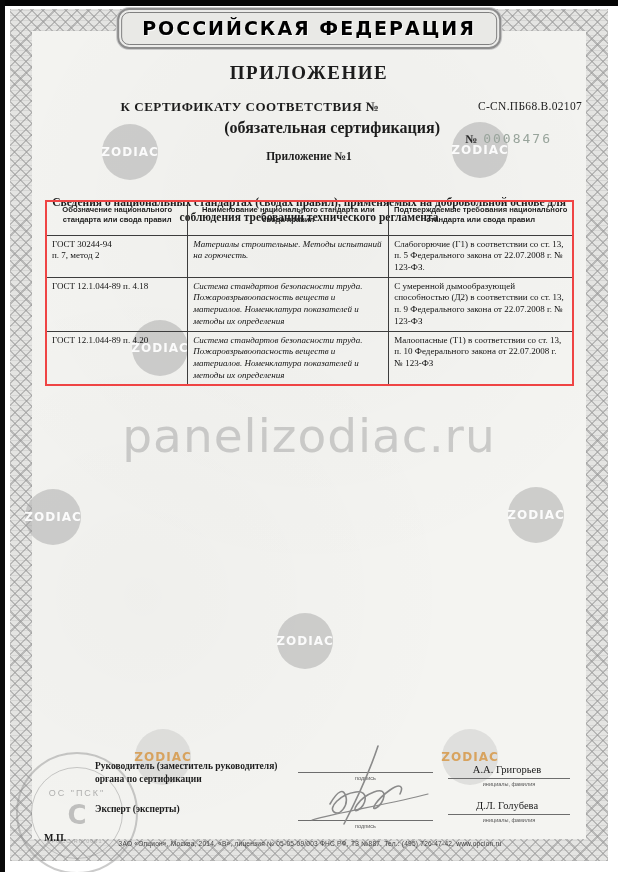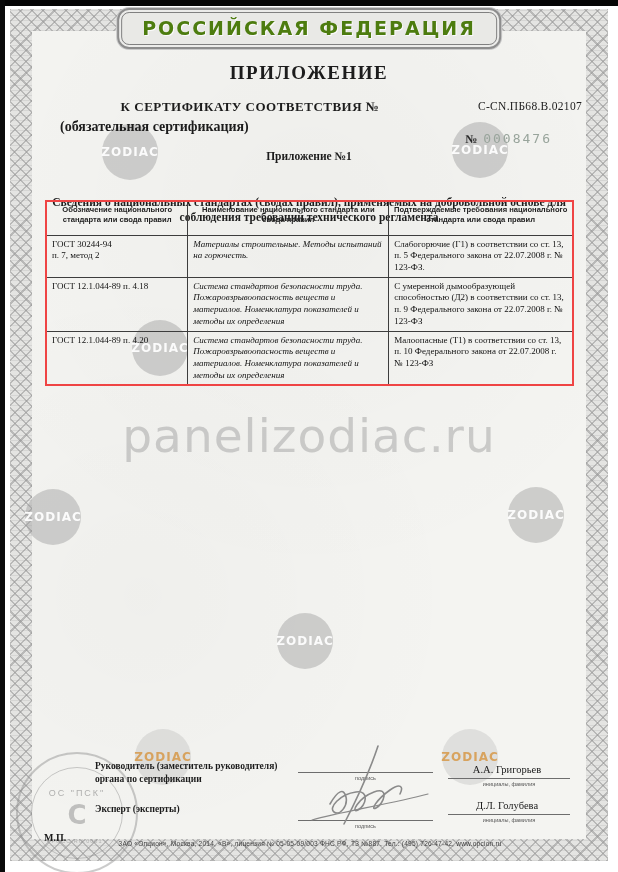--- a/index.html
+++ b/index.html
@@ -32,29 +32,29 @@
   .wm-site{position:absolute;left:0;width:618px;text-align:center;top:408px;z-index:1;
       font-family:"DejaVu Sans", sans-serif;font-size:47px;color:rgba(168,168,168,.55);letter-spacing:1px;}
 
   
   .content{position:absolute;left:0;top:0;width:618px;height:872px;z-index:2;}
 
   .banner{position:absolute;left:50%;top:12px;transform:translateX(-50%);
       background:#e9e9e6;border:1px solid #808080;border-radius:8px;
       box-shadow:0 0 0 2px #ececea, 0 0 0 4px #8d8d8d, 0 0 0 5px #c9c9c9;
       padding:4px 20px 5px 20px;font-family:"DejaVu Sans", sans-serif;font-weight:bold;
-      font-size:19px;letter-spacing:2px;color:#4d7c0f;text-shadow:1px 1px 0 #fbfbfb;white-space:nowrap;}
+      font-size:19px;letter-spacing:2px;color:#000000;text-shadow:1px 1px 0 #fbfbfb;white-space:nowrap;}
 
   .title{position:absolute;left:0;width:618px;top:62px;text-align:center;
       font-weight:bold;font-size:19px;letter-spacing:1.5px;}
   .subtitle{position:absolute;left:60px;width:380px;top:99px;text-align:center;
       font-weight:bold;font-size:13px;letter-spacing:.5px;}
   .certnum{position:absolute;right:36px;top:100px;font-size:11.5px;letter-spacing:.3px;}
-  .certtype{position:absolute;left:60px;width:380px;top:119px;text-align:left;
-      font-weight:bold;font-size:14px;}
+  .certtype{position:absolute;left:60px;width:380px;top:119px;text-align:right;
+      font-weight:bold;font-size:16px;}
   .serial{position:absolute;right:66px;top:131px;font-size:12px;white-space:nowrap;}
   .serial .sym{color:#2a2a2a;font-weight:bold;margin-right:6px;}
   .serial .digits{font-family:"DejaVu Sans Mono", monospace;font-size:13px;letter-spacing:2px;color:#98a49b;}
 
   .annex-title{position:absolute;left:0;width:618px;top:150px;text-align:center;font-weight:bold;font-size:11.5px;}
   .annex-desc{position:absolute;left:39px;width:540px;top:163px;text-align:center;font-weight:bold;
       font-size:11.5px;line-height:1.3;margin-top:32px;}
 
   table.std{position:absolute;left:45px;top:200px;width:529px;border-collapse:collapse;
       background:transparent;}

